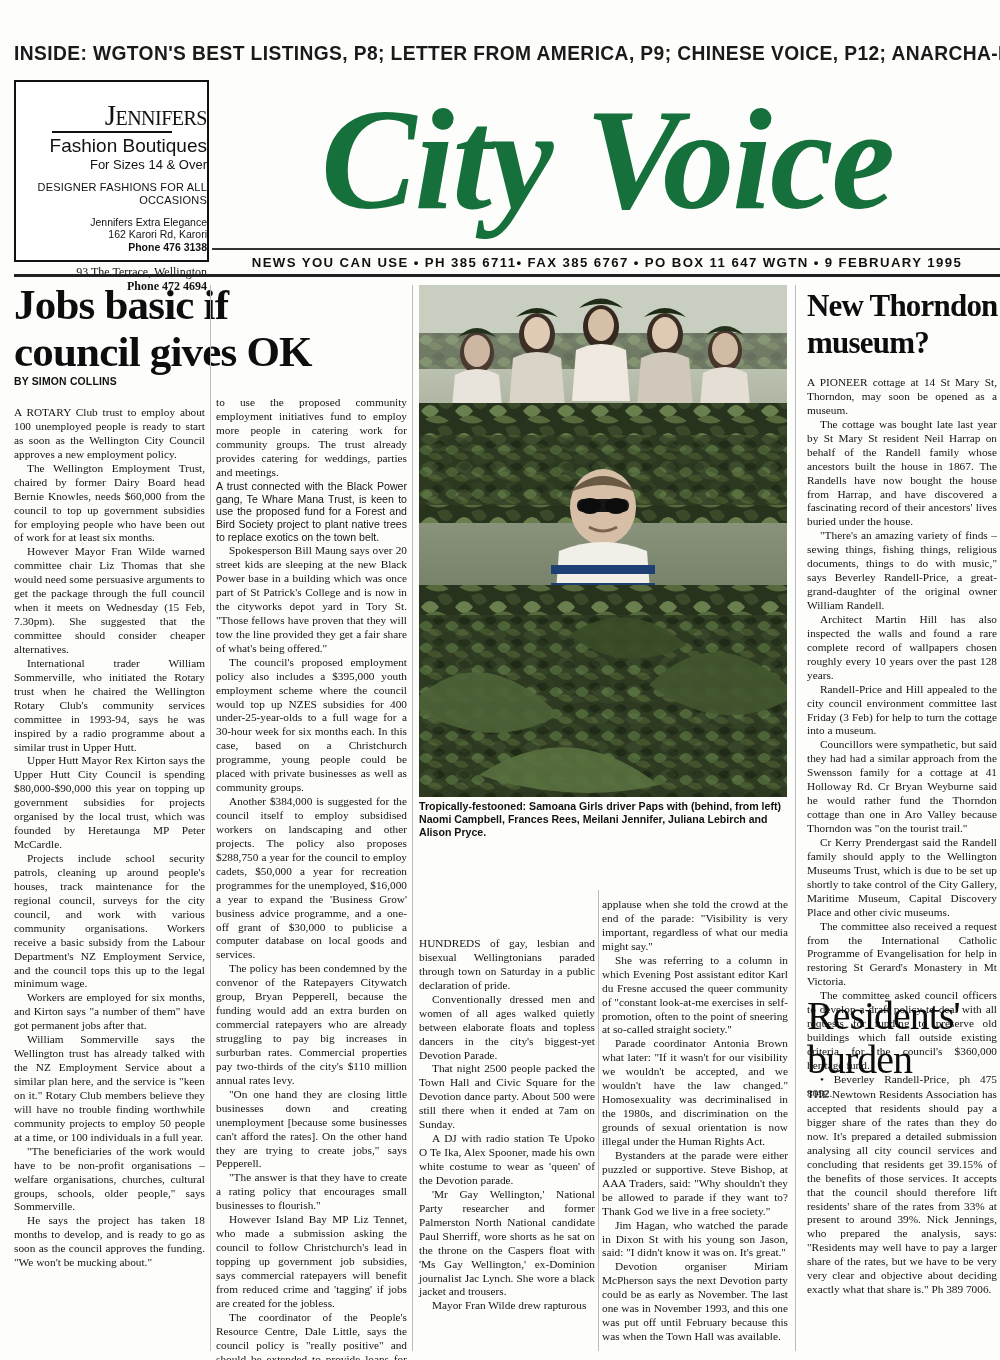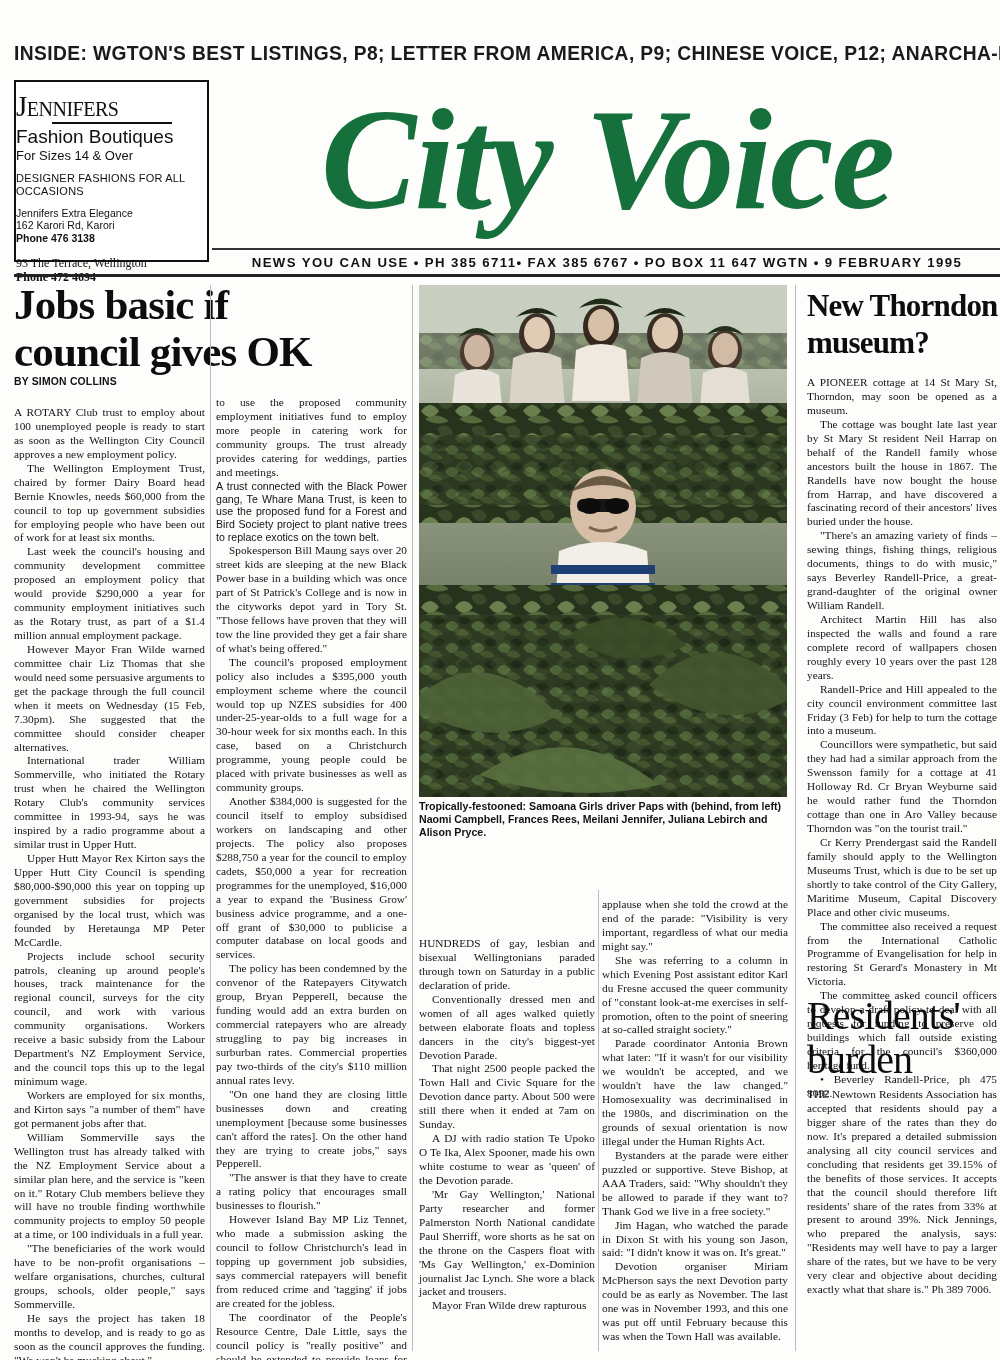--- a/index.html
+++ b/index.html
@@ -39,22 +39,22 @@
   }
 
   
   .ad-box {
     position: absolute;
     left: 14px; top: 80px;
     width: 195px;
     height: 182px;
     border: 2px solid #111;
     box-sizing: border-box;
-    text-align: left;
-    padding-top: 7px;
+    text-align: right;
+    padding-top: 16px;
     background: #fff;
   }
   .ad-brand {
     font-family: "Liberation Serif", serif;
     font-size: 29px;
     letter-spacing: -0.5px;
     line-height: 1;
     margin-top: 3px;
     font-variant: small-caps;
     position: relative;
@@ -205,21 +205,20 @@
   <div class="rule-thick" style="top:274px"></div>
 
   <div class="headline" style="left:14px; top:283px; width:395px; font-size:43px; line-height:1.0;">Jobs basic if</div>
   <div class="headline" style="left:14px; top:330px; width:400px; font-size:43px; line-height:1.0;">council gives OK</div>
 
   <div class="byline" style="left:14px; top:376px;">BY SIMON COLLINS</div>
 
   <div class="col" id="jobs-col1" style="left:14px; top:406px; width:191px; height:945px;">
       <p class="noindent">A ROTARY Club trust to employ about 100 unemployed people is ready to start as soon as the Wellington City Council approves a new employment policy.</p>
       <p>The Wellington Employment Trust, chaired by former Dairy Board head Bernie Knowles, needs $60,000 from the council to top up government subsidies for employing people who have been out of work for at least six months.</p>
-      <p>Last week the council's housing and community development committee proposed an employment policy that would provide $290,000 a year for community employment initiatives such as the Rotary trust, as part of a $1.4 million annual employment package.</p>
       <p>However Mayor Fran Wilde warned committee chair Liz Thomas that she would need some persuasive arguments to get the package through the full council when it meets on Wednesday (15 Feb, 7.30pm). She suggested that the committee should consider cheaper alternatives.</p>
       <p>International trader William Sommerville, who initiated the Rotary trust when he chaired the Wellington Rotary Club's community services committee in 1993-94, says he was inspired by a radio programme about a similar trust in Upper Hutt.</p>
       <p>Upper Hutt Mayor Rex Kirton says the Upper Hutt City Council is spending $80,000-$90,000 this year on topping up government subsidies for projects organised by the local trust, which was founded by Heretaunga MP Peter McCardle.</p>
       <p>Projects include school security patrols, cleaning up around people's houses, track maintenance for the regional council, surveys for the city council, and work with various community organisations. Workers receive a basic subsidy from the Labour Department's NZ Employment Service, and the council tops this up to the legal minimum wage.</p>
       <p>Workers are employed for six months, and Kirton says "a number of them" have got permanent jobs after that.</p>
       <p>William Sommerville says the Wellington trust has already talked with the NZ Employment Service about a similar plan here, and the service is "keen on it." Rotary Club members believe they will have no trouble finding worthwhile community projects to employ 50 people at a time, or 100 individuals in a full year.</p>
       <p>"The beneficiaries of the work would have to be non-profit organisations – welfare organisations, churches, cultural groups, schools, older people," says Sommerville.</p>
       <p>He says the project has taken 18 months to develop, and is ready to go as soon as the council approves the funding. "We won't be mucking about."</p>
     </div>
 

